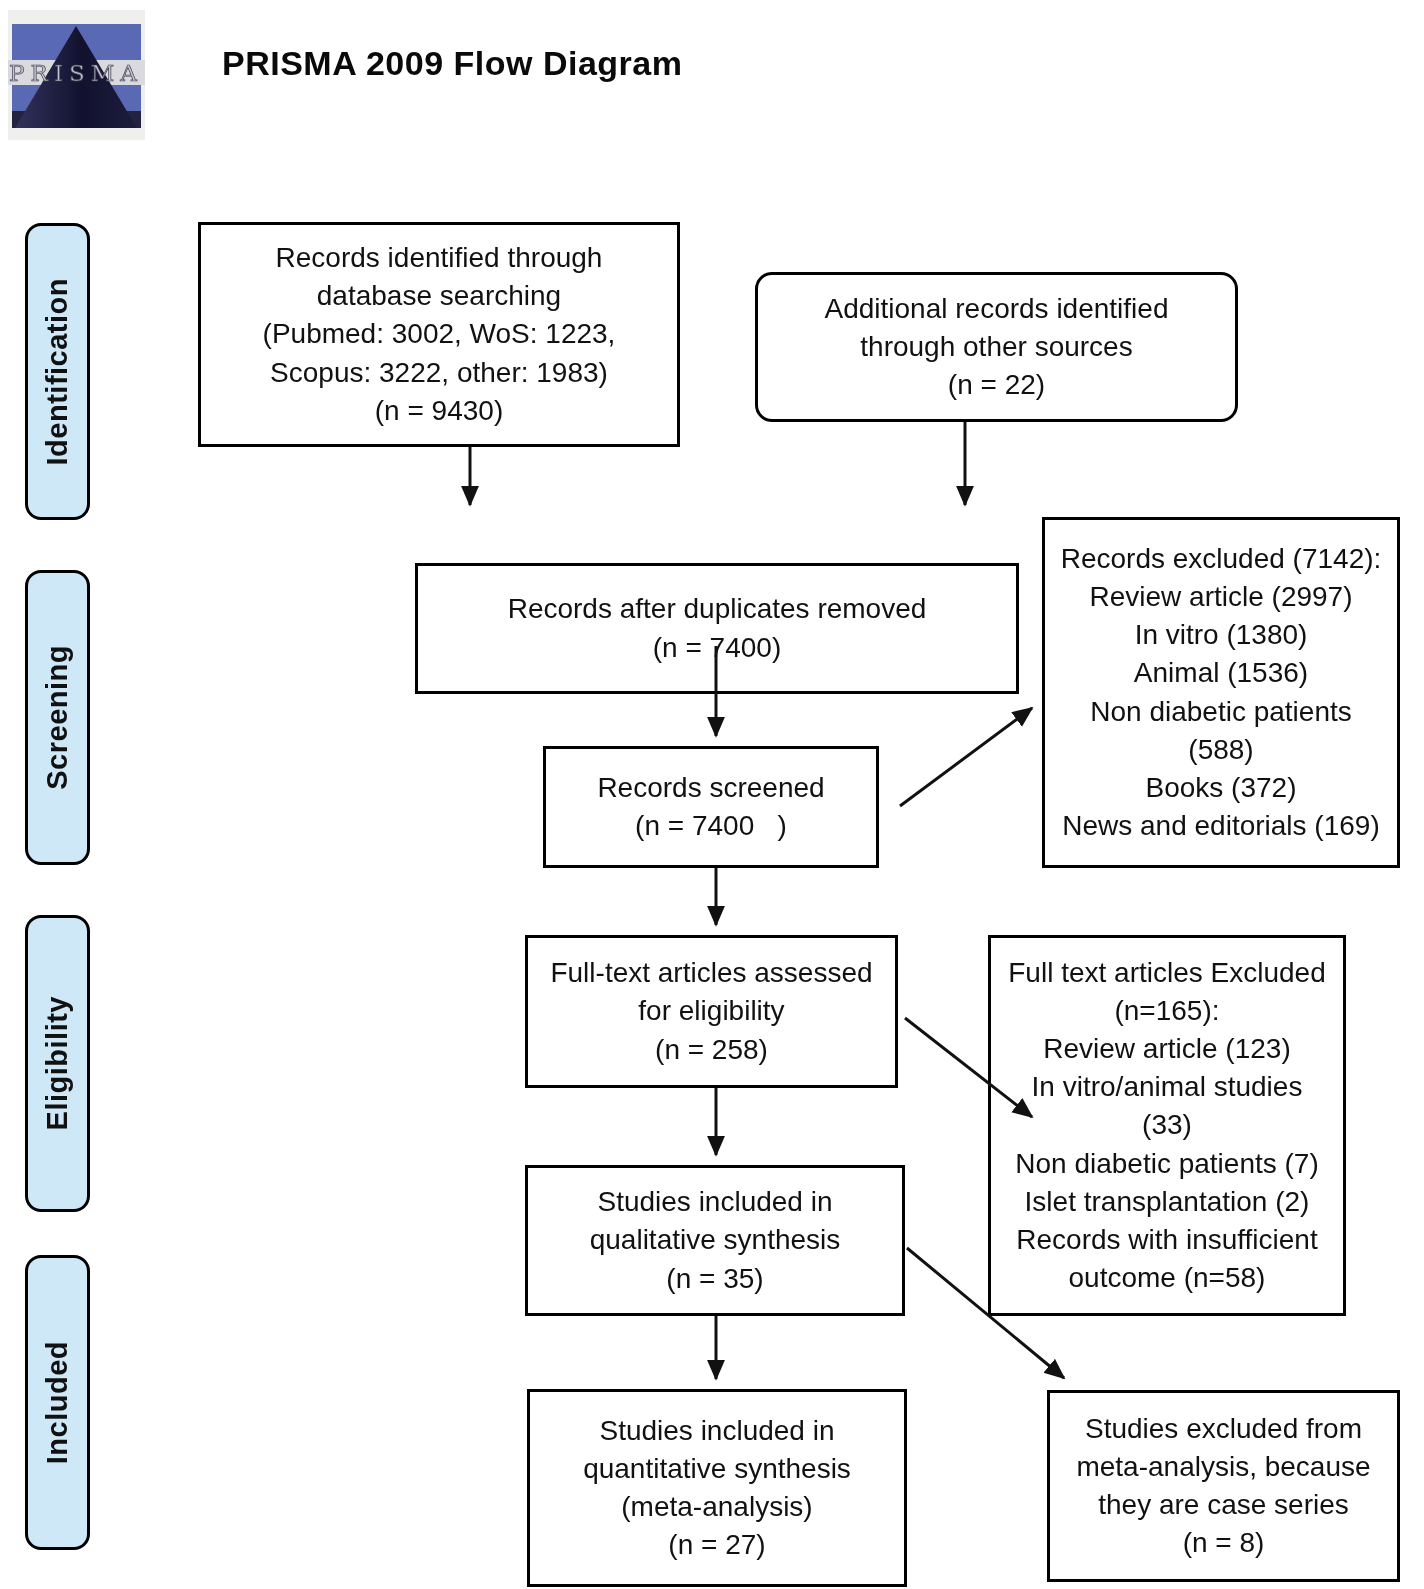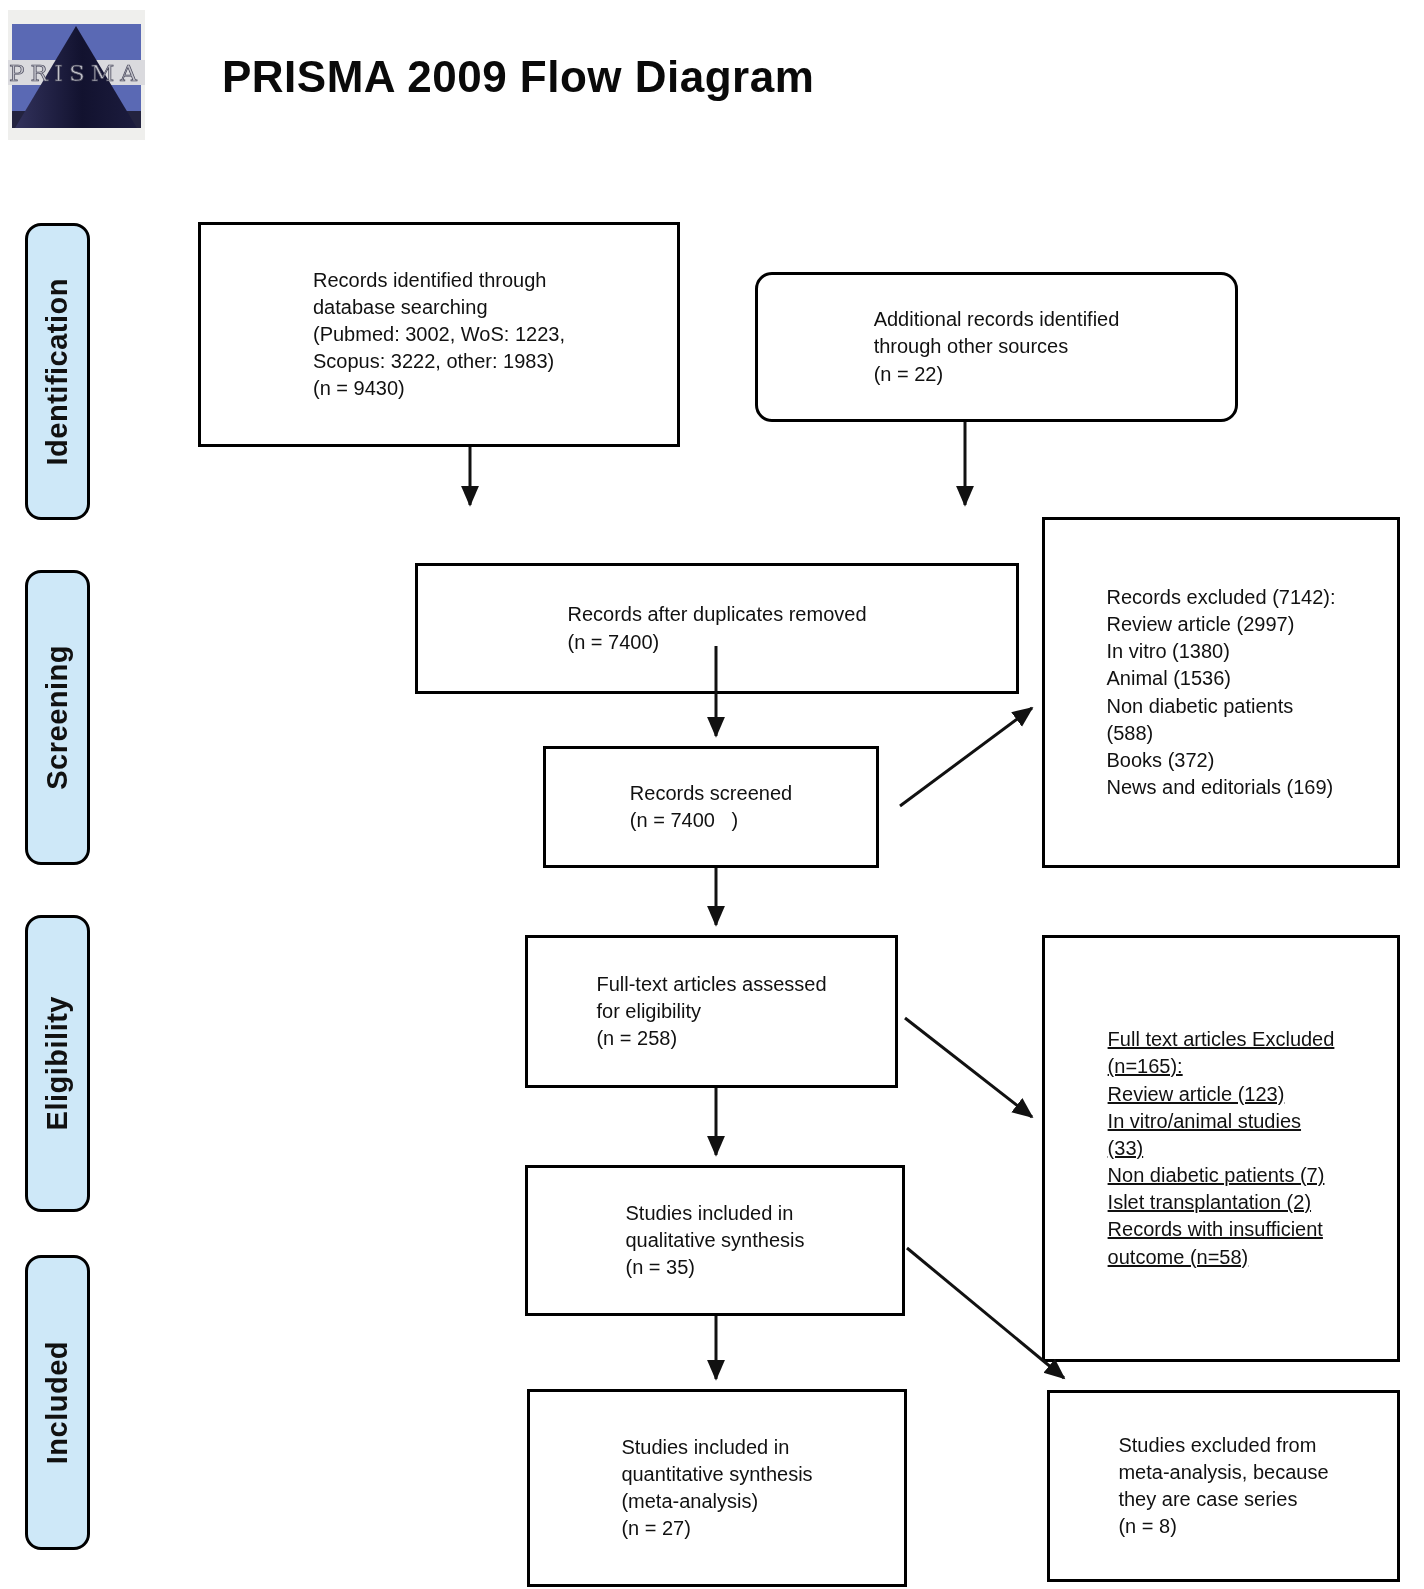--- a/index.html
+++ b/index.html
@@ -7,39 +7,39 @@
     --box-border:#000000;
     --arrow:#111111;
     --text:#111111;
   }
   html,body{margin:0;padding:0;background:#ffffff;}
   body{
     width:1424px;height:1589px;position:relative;overflow:hidden;
     font-family:"Liberation Sans","DejaVu Sans",sans-serif;color:var(--text);
   }
   .title{
-    position:absolute;left:222px;top:52px;
-    font-size:44px;font-weight:bold;letter-spacing:.5px;color:#0a0a0a;
+    position:absolute;left:222px;top:44px;
+    font-size:34px;font-weight:bold;letter-spacing:.5px;color:#0a0a0a;
   }
   .logo{position:absolute;left:8px;top:10px;width:137px;height:130px;}
   
   .flow-box{
     position:absolute;box-sizing:border-box;background:#ffffff;
     border:3px solid var(--box-border);
     display:flex;align-items:center;justify-content:center;
-    font-size:20px;line-height:1.36;
+    text-align:center;font-size:28px;line-height:1.36;
   }
   .box-text{white-space:pre-line;padding:4px 10px;}
   .b-records-identified{left:198px;top:222px;width:482px;height:225px;}
   .b-additional-records{left:755px;top:272px;width:483px;height:150px;border-radius:17px;}
   .b-duplicates-removed{left:415px;top:515px;width:604px;height:131px;margin-top:48px;}
   .b-records-excluded{left:1042px;top:517px;width:358px;height:351px;}
   .b-records-screened{left:543px;top:746px;width:336px;height:122px;}
   .b-fulltext-assessed{left:525px;top:935px;width:373px;height:153px;}
-  .b-fulltext-excluded{left:1042px;top:935px;width:358px;height:427px;text-decoration:underline;}
+  .b-fulltext-excluded{left:988px;top:935px;width:358px;height:381px;}
   .b-qualitative{left:525px;top:1165px;width:380px;height:151px;}
   .b-quantitative{left:527px;top:1389px;width:380px;height:198px;}
   .b-meta-excluded{left:1047px;top:1390px;width:353px;height:192px;}
   
   .stage{
     position:absolute;left:25px;width:65px;box-sizing:border-box;
     background:var(--stage-fill);border:3px solid #000;border-radius:16px;
     display:flex;align-items:center;justify-content:center;
   }
   .stage-label{

